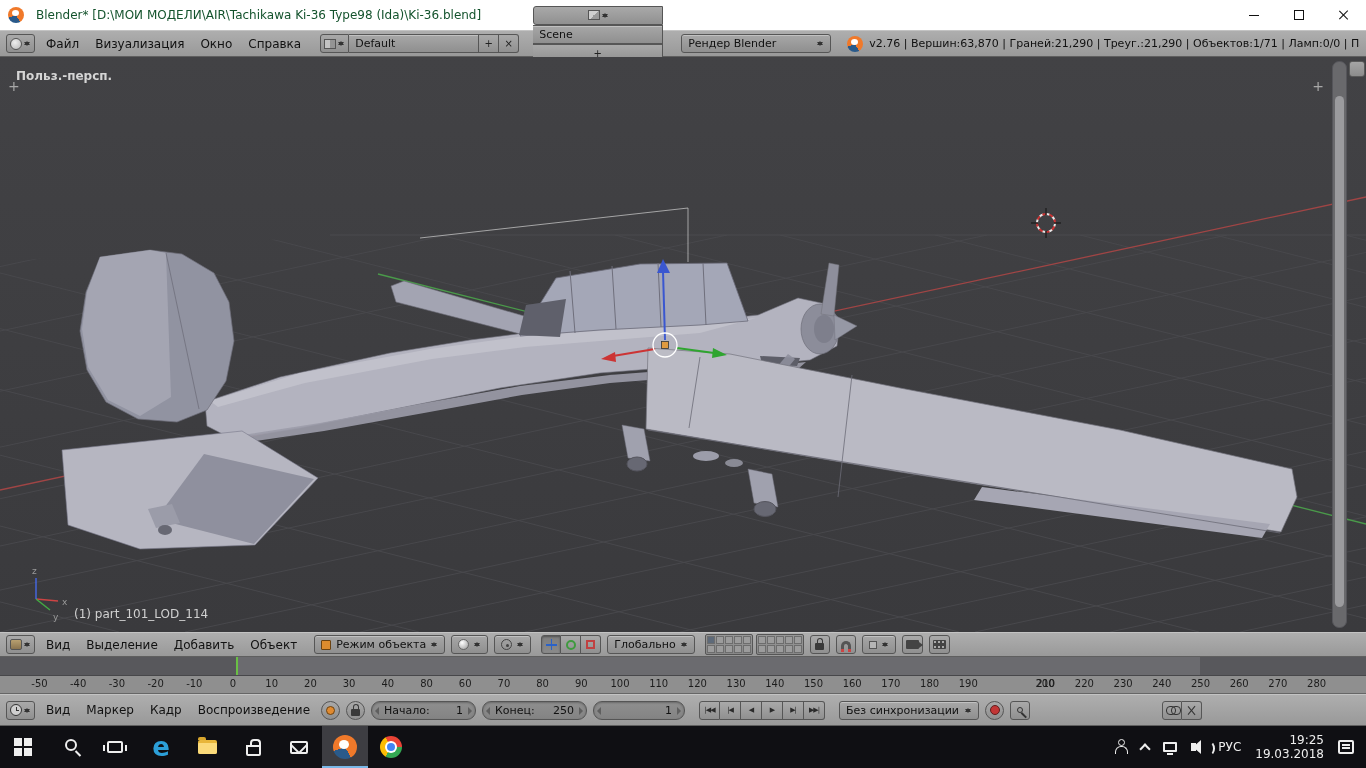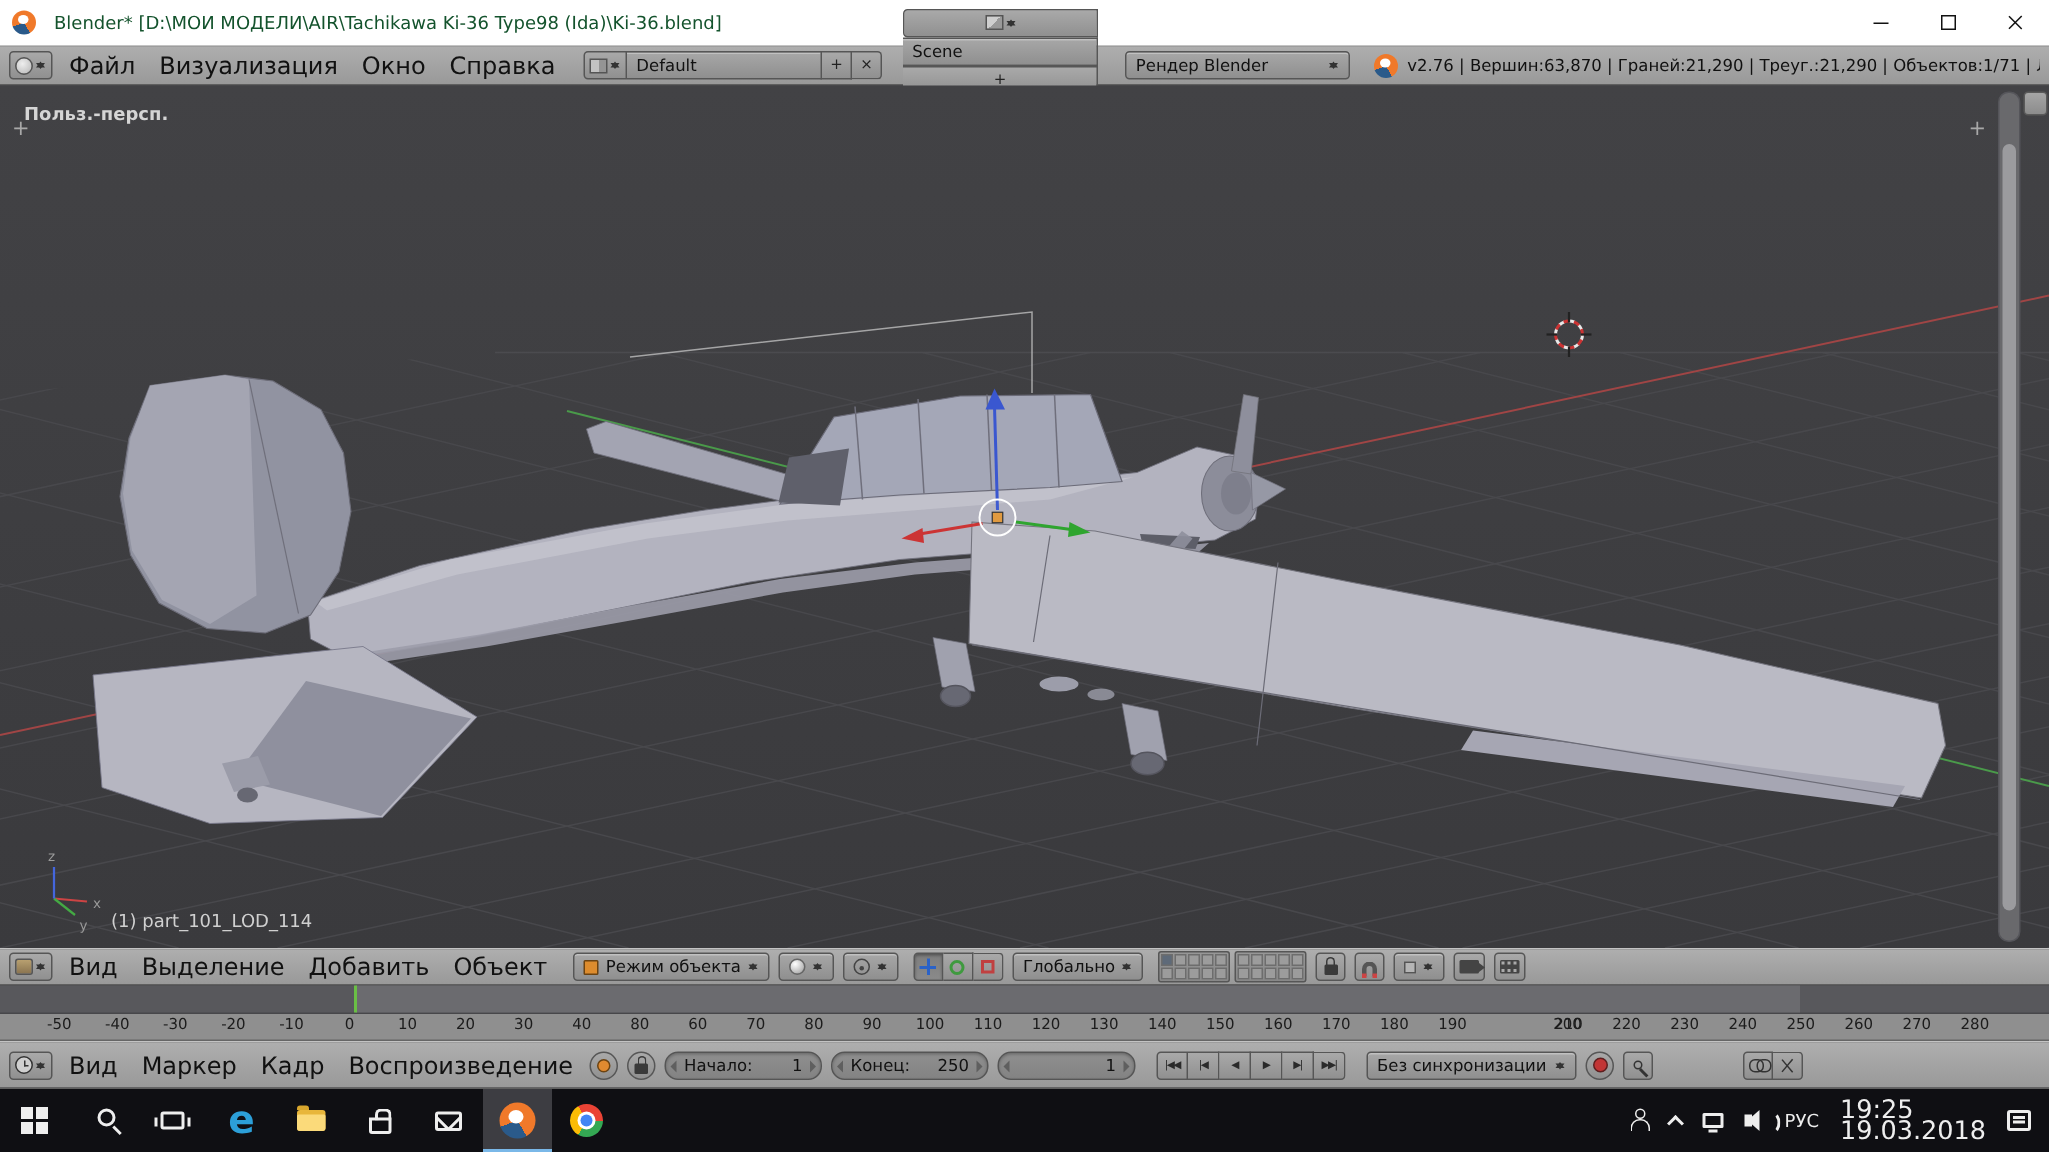--- a/index.html
+++ b/index.html
@@ -22,21 +22,21 @@
 .ic-close{position:relative;width:12px;height:12px;}
 .ic-close::before,.ic-close::after{content:"";position:absolute;left:5.5px;top:0;width:1.4px;height:12px;background:#111;}
 .ic-close::before{transform:rotate(45deg);}
 .ic-close::after{transform:rotate(-45deg);}
 
 
 .hdr{background:linear-gradient(#aeaeae,#999999);border-top:1px solid #c3c3c3;border-bottom:1px solid #5f5f5f;display:flex;align-items:center;gap:6px;padding:0 6px;color:#111;flex:0 0 auto;}
 .infobar{height:27px;}
 .v3hdr{height:25px;}
 .tlhdr{height:32px;}
-.menu{font-size:16px;padding:0 5px;white-space:nowrap;}
+.menu{font-size:12px;padding:0 5px;white-space:nowrap;}
 .field{height:19px;background:linear-gradient(#a7a7a7,#8f8f8f);border:1px solid #565656;border-radius:3px;display:flex;align-items:center;font-size:11px;padding:0 6px;gap:5px;box-shadow:inset 0 1px 0 rgba(255,255,255,.3);white-space:nowrap;}
 .btn{height:19px;min-width:20px;background:linear-gradient(#a9a9a9,#909090);border:1px solid #565656;border-radius:3px;display:flex;align-items:center;justify-content:center;gap:2px;font-size:10px;padding:0 3px;color:#222;}
 .btn.pressed{background:linear-gradient(#7d7d7d,#8a8a8a);box-shadow:inset 0 1px 2px rgba(0,0,0,.35);}
 .dd{width:7px;height:11px;position:relative;flex:0 0 auto;}
 .dd::before{content:"";position:absolute;top:0;left:0;border:3.5px solid transparent;border-bottom:4px solid #333;}
 .dd::after{content:"";position:absolute;bottom:0;left:0;border:3.5px solid transparent;border-top:4px solid #333;}
 .wgroup{display:flex;}
 .wgroup>*{border-radius:0;border-left-width:0;}
 .wgroup>*:first-child{border-radius:3px 0 0 3px;border-left-width:1px;}
 .wgroup>*:last-child{border-radius:0 3px 3px 0;}
@@ -142,21 +142,21 @@
 .tray{margin-left:auto;display:flex;align-items:center;gap:14px;padding:0 12px;font-size:12px;}
 .ic-person{width:12px;height:12px;position:relative;margin-top:2px;}
 .ic-person::before{content:"";position:absolute;left:3px;top:-3px;width:5px;height:5px;border:1.5px solid #eee;border-radius:50%;}
 .ic-person::after{content:"";position:absolute;left:0;top:4px;width:11px;height:7px;border:1.5px solid #eee;border-bottom:none;border-radius:6px 6px 0 0;}
 .ic-chevup{width:8px;height:8px;border-left:2px solid #eee;border-top:2px solid #eee;transform:rotate(45deg);margin-top:4px;}
 .ic-net{width:14px;height:10px;border:2px solid #eee;border-radius:1px;position:relative;}
 .ic-net::after{content:"";position:absolute;left:2px;bottom:-5px;width:6px;height:2px;background:#eee;}
 .spk{width:5px;height:8px;background:#eee;position:relative;margin-right:8px;}
 .spk::before{content:"";position:absolute;left:2px;top:-3px;border-top:7px solid transparent;border-bottom:7px solid transparent;border-right:8px solid #eee;}
 .spk::after{content:"";position:absolute;left:12px;top:-2px;width:8px;height:11px;border:2px solid transparent;border-right-color:#eee;border-radius:50%;}
-.tray-time{text-align:left;font-size:17px;line-height:14px;white-space:nowrap;}
+.tray-time{text-align:right;font-size:12px;line-height:14px;white-space:nowrap;}
 .ic-action{width:16px;height:14px;border:2px solid #eee;border-radius:2px;position:relative;}
 .ic-action::before{content:"";position:absolute;left:2px;top:2px;width:8px;height:1.5px;background:#eee;box-shadow:0 3px 0 #eee;}
 </style>
 </head>
 <body>
 
 <div class="screen">
 
   <div class="titlebar">
     <div class="tb-icon">

